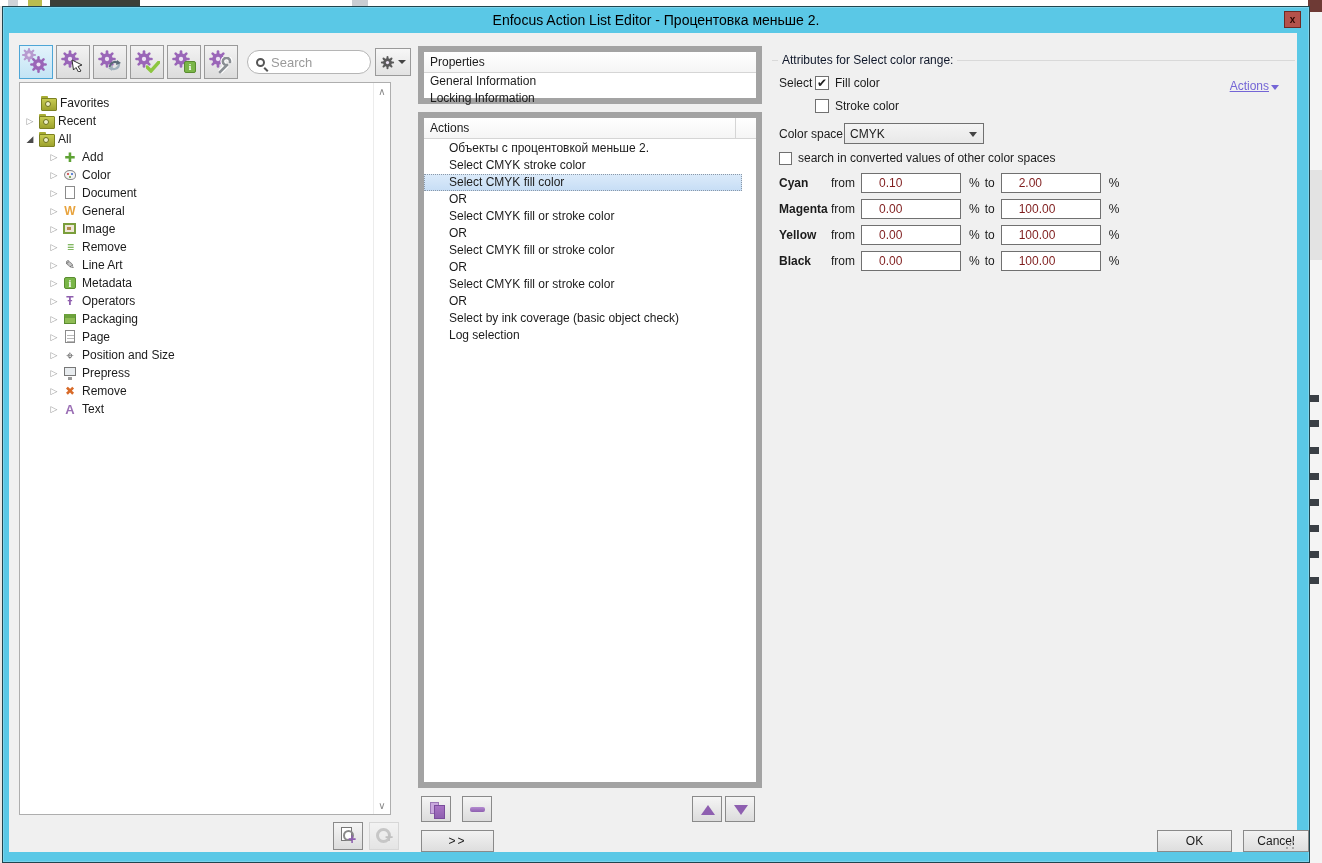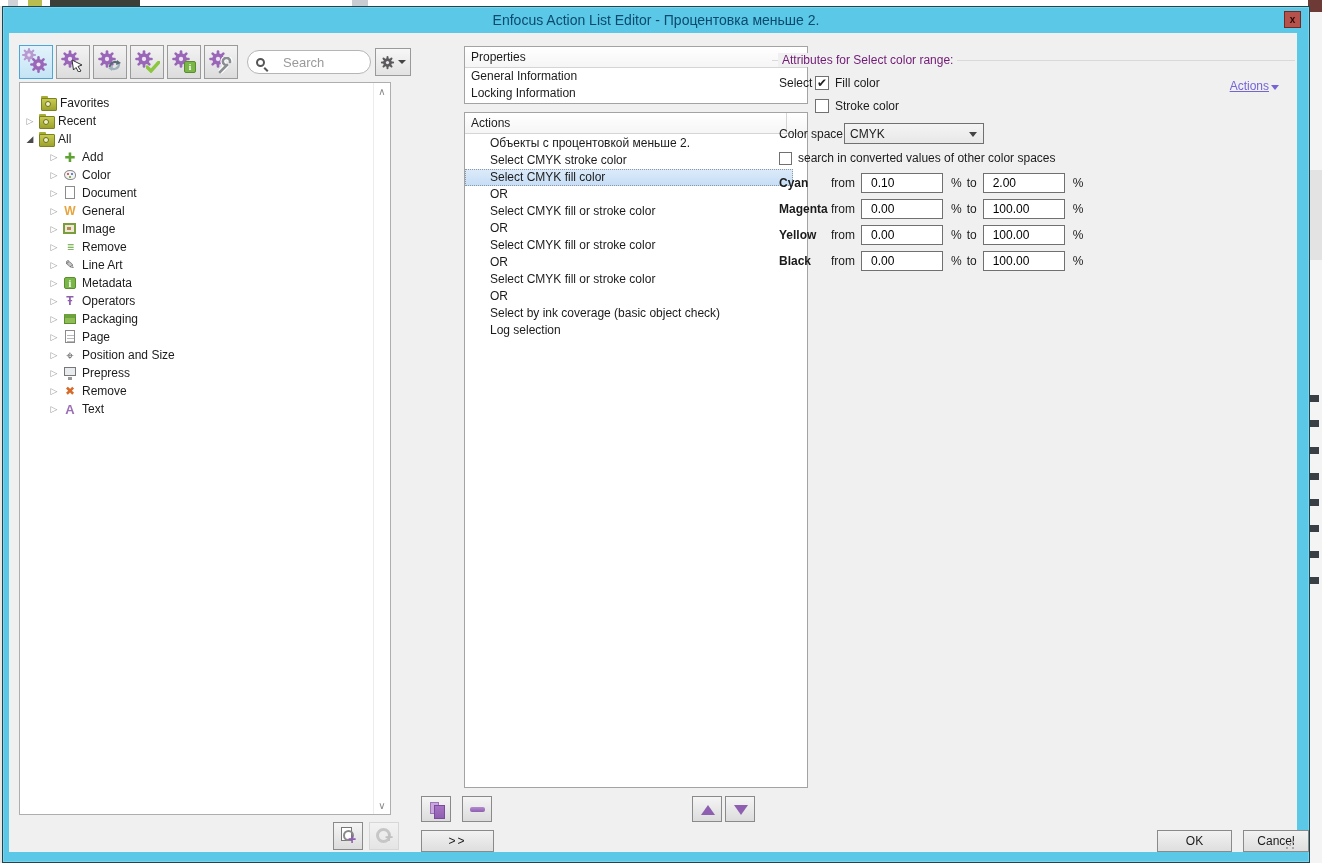--- a/index.html
+++ b/index.html
@@ -14,33 +14,33 @@
   .bg-top .frag.f3 { left:50px; width:90px; background:#3c3f38; }
   .bg-top .frag.f4 { left:352px; width:16px; background:#c9cdd2; }
   .bg-right { position:absolute; right:0; top:0; width:14px; height:863px; background:#f4f4f4; }
   .bg-right .rfrag { position:absolute; left:2px; width:9px; height:7px; background:#3a3f45; }
   .bg-right .rtitle { position:absolute; left:0; top:0; width:14px; height:12px; background:#6e3a35; }
   .bg-right .rpane { position:absolute; left:0; top:170px; width:14px; height:90px; background:#e3e3e3; }
 
   
   .window { position:absolute; left:2px; top:6px; width:1308px; height:857px; background:#5ac8e6; border:1px solid #20454f; box-shadow:0 0 0 1px rgba(255,255,255,.2) inset; }
   .titlebar { position:absolute; left:0; top:0; right:0; height:26px; display:flex; align-items:center; justify-content:center; }
-  .title { font-size:14px; color:#0c4a6e; }
+  .title { font-size:14px; color:#000000; }
   .close-btn { position:absolute; right:8px; top:4px; width:17px; height:17px; background:#b4524b; border:1px solid #6e2a24; color:#2d0703; font-size:10px; font-weight:bold; display:flex; align-items:center; justify-content:center; cursor:pointer; line-height:1; }
   .content { position:absolute; left:6px; right:12px; top:26px; bottom:10px; background:#f0f0f0; }
 
   
   .toolbar { position:absolute; left:10px; top:11px; height:36px; display:flex; align-items:center; }
   .tbtn { width:34px; height:34px; margin-right:3px; border:1px solid #9a9a9a; background:linear-gradient(#f3f3f3,#dcdcdc); position:relative; cursor:pointer; }
   .tbtn.selected { background:linear-gradient(#e3f3fb,#c3e4f5); border-color:#4ea6d6; }
   .tbtn svg { position:absolute; left:3px; top:3px; }
   .searchbox { margin-left:6px; width:124px; height:24px; border:1px solid #b5b5b5; border-radius:12px; background:#fff; display:flex; align-items:center; padding:0 8px; }
   .search-glass { width:9px; height:9px; border:2px solid #555; border-radius:50%; position:relative; flex:0 0 auto; }
   .search-glass::after { content:""; position:absolute; width:2px; height:5px; background:#555; left:7px; top:7px; transform:rotate(-45deg); }
-  .searchbox input { border:none; outline:none; width:88px; margin-left:18px; font-size:13px; color:#333; background:transparent; font-family:inherit; }
+  .searchbox input { border:none; outline:none; width:88px; margin-left:6px; font-size:13px; color:#333; background:transparent; font-family:inherit; }
   .searchbox input::placeholder { color:#9a9a9a; }
   .gear-dd { margin-left:4px; width:36px; height:28px; border:1px solid #9a9a9a; background:linear-gradient(#f7f7f7,#e2e2e2); display:flex; align-items:center; justify-content:center; cursor:pointer; color:#555; }
   .gear-dd .caret { width:0; height:0; border-left:4px solid transparent; border-right:4px solid transparent; border-top:4px solid #444; margin-left:3px; }
 
   
   .tree-panel { position:absolute; left:10px; top:49px; width:372px; height:733px; background:#fff; border:1px solid #aeaeae; }
   .tree-scroll { position:absolute; right:0; top:0; bottom:0; width:17px; border-left:1px solid #ececec; background:#fff; }
   .tree-scroll .sarrow { position:absolute; left:0; width:16px; height:17px; color:#8a8a8a; font-size:10px; text-align:center; line-height:17px; cursor:pointer; }
   .tree-scroll .up { top:0; }
   .tree-scroll .down { bottom:0; }
@@ -82,21 +82,21 @@
   .sq-btn.disabled { border-color:#c3c3c3; opacity:.55; cursor:default; }
   .newaction-btn { left:324px; top:789px; }
   .newfolder-btn { left:360px; top:789px; }
   .doc-plus { position:absolute; left:7px; top:4px; width:11px; height:14px; background:#fff; border:1px solid #777; }
   .doc-plus::before { content:""; position:absolute; left:1px; top:2px; width:7px; height:7px; border-radius:50%; border:2px solid #8a8a8a; }
   .doc-plus::after { content:"+"; position:absolute; left:6px; top:3px; font-size:14px; font-weight:bold; color:#8e5fb0; }
   .gears-plus::before { content:""; position:absolute; left:6px; top:5px; width:9px; height:9px; border-radius:50%; border:3px solid #a5a5a5; }
   .gears-plus::after { content:"+"; position:absolute; left:15px; top:6px; font-size:14px; font-weight:bold; color:#9a9a9a; }
 
   
-  .mid-panel { position:absolute; background:#fff; border:1px solid #a3a3a3;margin-left:46px; }
+  .mid-panel { position:absolute; background:#fff; border:6px solid #a3a3a3; }
   .props-panel { left:409px; top:13px; width:344px; height:58px; }
   .panel-header { height:21px; line-height:20px; padding-left:6px; background:linear-gradient(#ffffff,#f5f5f5); border-bottom:1px solid #d5d5d5; color:#1b1b1b; }
   .props-row { height:17px; line-height:17px; padding-left:6px; cursor:pointer; }
   .actions-panel { left:409px; top:79px; width:344px; height:676px; }
   .actions-header { display:flex; }
   .actions-header .main { flex:1; }
   .actions-header .mini { width:21px; border-left:1px solid #d5d5d5; }
   .action-rows { position:absolute; left:0; right:14px; top:22px; }
   .action-row { height:17px; line-height:17px; padding-left:25px; white-space:nowrap; cursor:pointer; }
   .action-row.selected { background:linear-gradient(#dcebfa,#c6ddf5); outline:1px dotted #8a98a8; outline-offset:-1px; }
@@ -106,33 +106,33 @@
   .dup-icon::after { content:""; position:absolute; left:3px; top:2px; width:9px; height:12px; background:linear-gradient(#a873c4,#8e5fb0); border:1px solid #7a4d9c; }
   .minus-icon { position:absolute; left:7px; top:10px; width:15px; height:5px; border-radius:2px; background:linear-gradient(#b48cd0,#8e5fb0); }
   .tri-up { position:absolute; left:8px; top:8px; width:0; height:0; border-left:7px solid transparent; border-right:7px solid transparent; border-bottom:10px solid #8e5fb0; }
   .tri-down { position:absolute; left:8px; top:8px; width:0; height:0; border-left:7px solid transparent; border-right:7px solid transparent; border-top:10px solid #8e5fb0; }
 
   .expand-btn { position:absolute; left:412px; top:797px; width:73px; height:22px; border:1px solid #8a8a8a; background:linear-gradient(#f2f2f2,#dedede); text-align:center; line-height:20px; letter-spacing:2px; cursor:pointer; }
 
   
   .attr-panel { position:absolute; left:763px; top:10px; width:525px; height:772px; }
   .groupbox-line { position:absolute; left:0; top:17px; right:2px; border-top:1px solid #d9d9d9; }
-  .groupbox-legend { position:absolute; left:6px; top:10px; background:#f0f0f0; padding:0 4px; color:#701a75; }
+  .groupbox-legend { position:absolute; left:6px; top:10px; background:#f0f0f0; padding:0 4px; color:#0f172a; }
   .attr-row { position:absolute; left:7px; display:flex; align-items:center; white-space:nowrap; }
   .cb { width:14px; height:14px; border:1px solid #707070; background:#fff; display:inline-flex; align-items:center; justify-content:center; cursor:pointer; flex:0 0 auto; }
   .cb .mark { font-size:12px; font-weight:bold; color:#222; line-height:1; visibility:hidden; }
   .cb .mark[data-checked="true"] { visibility:visible; }
   .actions-link { position:absolute; right:18px; top:36px; color:#7465d6; cursor:pointer; }
   .actions-link .ltext { text-decoration:underline; }
   .actions-link .lcaret { display:inline-block; width:0; height:0; border-left:4px solid transparent; border-right:4px solid transparent; border-top:5px solid #7465d6; margin-left:2px; }
   .dropdown { width:140px; height:21px; border:1px solid #707070; background:linear-gradient(#f4f4f4,#e8e8e8); display:flex; align-items:center; padding-left:5px; position:relative; cursor:pointer; }
   .dropdown .dcaret { position:absolute; right:6px; top:8px; width:0; height:0; border-left:4px solid transparent; border-right:4px solid transparent; border-top:5px solid #444; }
   .rng-label { display:inline-block; width:52px;font-weight:bold; }
   .rng-from { display:inline-block; width:30px; }
-  .rng-input { width:82px; height:20px; border:1px solid #707070; padding:0 9px; font-family:inherit; font-size:12px; color:#000000; background:#fff; }
+  .rng-input { width:100px; height:20px; border:1px solid #707070; padding:0 17px; font-family:inherit; font-size:12px; color:#7f1d1d; background:#fff; }
   .pct { display:inline-block; margin:0 5px 0 8px; }
   .to-lbl { display:inline-block; margin-right:6px; }
 
   
   .push-btn { position:absolute; height:22px; border:1px solid #8a8a8a; background:linear-gradient(#f2f2f2,#dedede); text-align:center; line-height:20px; cursor:pointer;margin-left:10px; }
   .ok-btn { left:1138px; top:797px; width:75px; }
   .cancel-btn { left:1224px; top:797px; width:66px; }
   .resize-grip { position:absolute; right:2px; bottom:2px; width:10px; height:10px; background:
     radial-gradient(circle at 8px 2px, #aaa 1px, transparent 1.4px),
     radial-gradient(circle at 8px 8px, #aaa 1px, transparent 1.4px),

